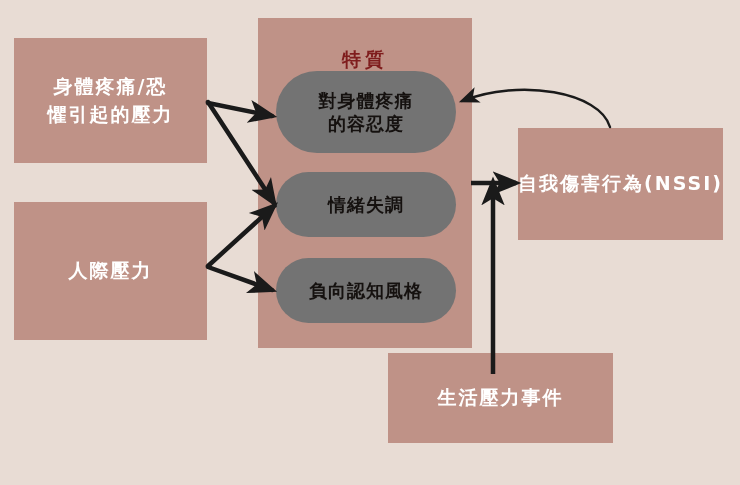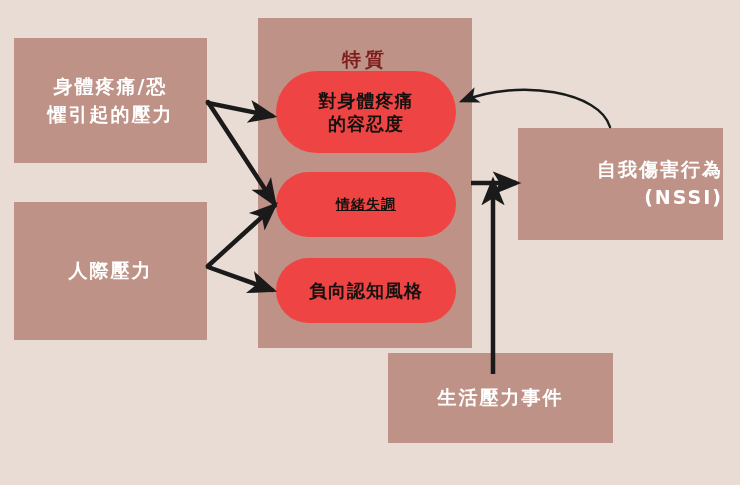--- a/index.html
+++ b/index.html
@@ -27,21 +27,21 @@
     justify-content: center;
     text-align: center;
     color: #ffffff;
     font-weight: 700;
     letter-spacing: 2px;
     line-height: 1.45;
     box-sizing: border-box;
   }
   .pill {
     position: absolute;
-    background: #ef4444;
+    background: #737373;
     border-radius: 999px;
     display: flex;
     align-items: center;
     justify-content: center;
     text-align: center;
     color: #15110f;
     font-weight: 700;
     letter-spacing: 1px;
     line-height: 1.3;
     box-sizing: border-box;
@@ -64,35 +64,34 @@
   }
   #box-interpersonal-stress {
     left: 14px; top: 202px; width: 193px; height: 138px;
     font-size: 19px;
   }
   #box-trait-column {
     left: 258px; top: 18px; width: 214px; height: 330px;
   }
   #box-nssi {
     left: 518px; top: 128px; width: 205px; height: 112px;
-    font-size: 19px; flex-direction: column; align-items: flex-end;
+    font-size: 19px; flex-direction: row;
   }
   #box-life-stress-events {
     left: 388px; top: 353px; width: 225px; height: 90px;
     font-size: 19px;
   }
   #trait-title-label { top: 28px; font-size: 19px; }
   #pill-pain-tolerance {
     left: 276px; top: 71px; width: 180px; height: 82px;
     font-size: 18px;
   }
   #pill-emotion-dysregulation {
     left: 276px; top: 172px; width: 180px; height: 65px;
-    font-size: 14px;
-    text-decoration: underline;
+    font-size: 18px;
   }
   #pill-negative-cognitive-style {
     left: 276px; top: 258px; width: 180px; height: 65px;
     font-size: 18px;
     text-align: right;
   }
   #arrow-layer {
     position: absolute;
     left: 0; top: 0;
     width: 740px; height: 485px;

